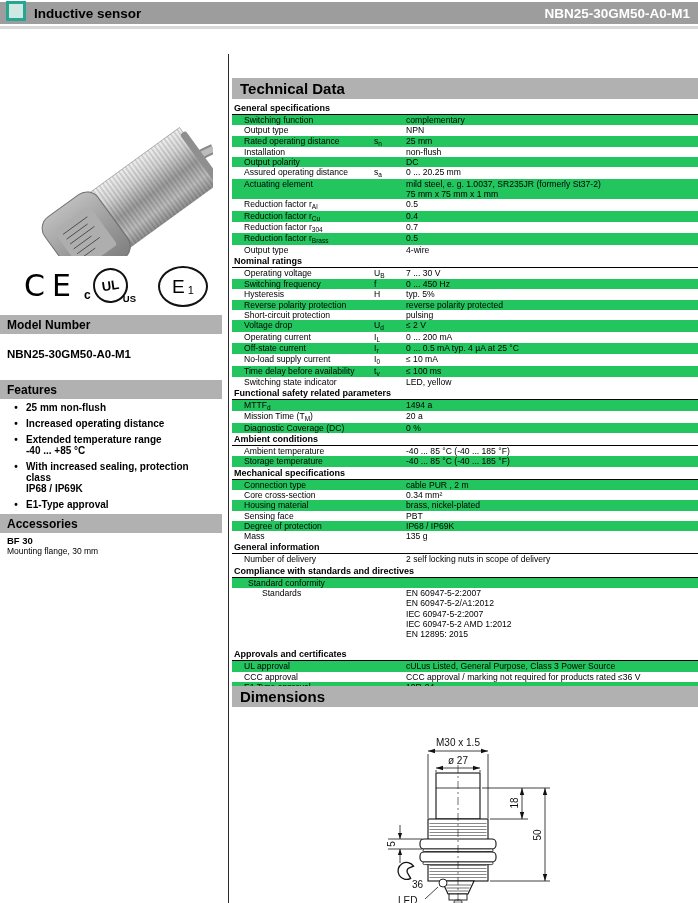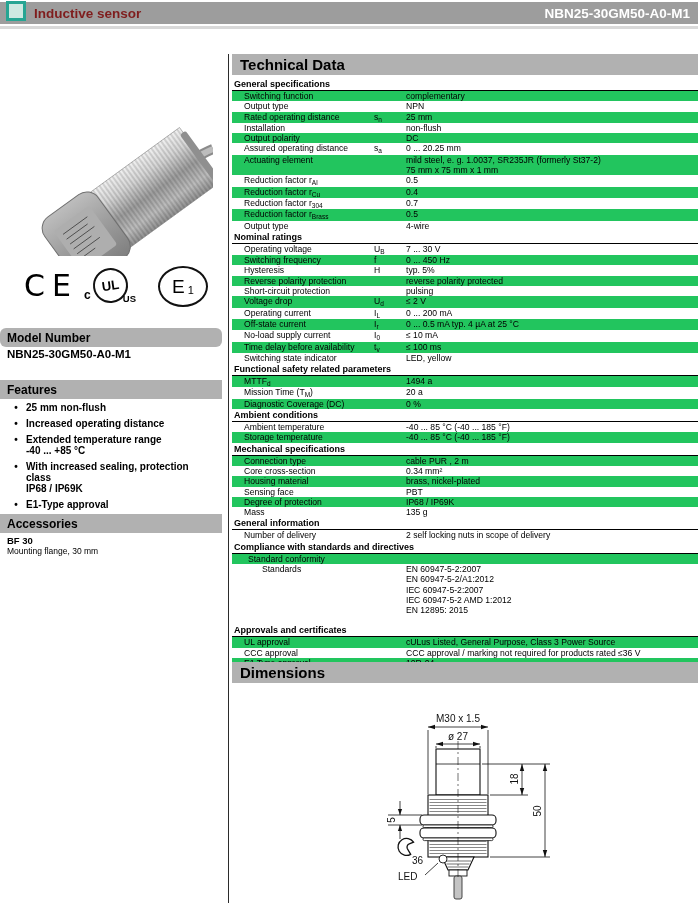--- a/index.html
+++ b/index.html
@@ -4,21 +4,21 @@
 <style>
   html,body{margin:0;padding:0;background:#fff;}
   .page{position:relative;width:698px;height:903px;background:#fff;overflow:hidden;
         font-family:"Liberation Sans", sans-serif;color:#000;}
   
   .topbar{position:absolute;left:0;top:2px;width:698px;height:22px;background:#9d9d9d;
           display:flex;align-items:center;}
   .topbar-strip{position:absolute;left:0;top:26px;width:698px;height:3px;background:#d9d9d9;}
   .cat-icon{position:absolute;left:6px;top:1px;width:14px;height:14px;background:#cfe9e2;
             border:3px solid #27a593;}
-  .topbar .title{margin-left:34px;font-size:13.5px;font-weight:bold;color:#7f1d1d;}
+  .topbar .title{margin-left:34px;font-size:13.5px;font-weight:bold;color:#000000;}
   .topbar .pn{position:absolute;right:8px;font-size:13.5px;font-weight:bold;color:#fff;}
   
   .left-bar{position:absolute;left:0;width:222px;height:19px;background:#b1b1b1;
             font-size:12px;font-weight:bold;display:flex;align-items:center;padding-left:7px;box-sizing:border-box;}
   .model-value{position:absolute;left:7px;top:348px;font-size:11.5px;font-weight:bold;}
   .marks{position:absolute;left:0;top:266px;width:222px;height:46px;}
   .ce{position:absolute;left:24px;top:2px;font-size:30px;letter-spacing:7px;font-family:"DejaVu Sans",sans-serif;}
   .ulmark{position:absolute;left:84px;top:0;width:52px;height:42px;}
   .ul-circle{position:absolute;left:9px;top:2px;width:31px;height:31px;border:2.5px solid #111;
              border-radius:50%;display:flex;align-items:center;justify-content:center;
@@ -33,21 +33,21 @@
   .feat-item{display:flex;margin-bottom:5px;font-size:10px;font-weight:bold;line-height:11px;}
   .feat-item .bullet{width:20px;text-align:center;flex:none;}
   .feat-item .txt{width:183px;}
   .acc-items{position:absolute;left:7px;top:535px;width:205px;}
   .acc-name{font-size:9.5px;font-weight:bold;line-height:11px;}
   .acc-desc{font-size:8.5px;line-height:10px;}
   
   .vrule{position:absolute;left:228px;top:54px;width:1px;height:849px;background:#2b2b2b;}
   .tech{position:absolute;left:232px;top:54px;width:466px;}
   .big-bar{height:21px;background:#b1b1b1;font-size:15px;font-weight:bold;
-           display:flex;align-items:center;padding-left:8px;box-sizing:border-box;}
+           display:flex;align-items:center;padding-left:8px;box-sizing:border-box;margin-top:24px;}
   .spec-sections{margin-top:3px;}
   .sec-h{font-weight:bold;font-size:9px;line-height:12px;border-bottom:1px solid #000;padding-left:2px;}
   .row{display:flex;font-size:8.6px;line-height:10.3px;}
   .row.shaded{background:#22c55e;}
   .c-label{width:142px;padding-left:12px;flex:none;box-sizing:border-box;}
   .row.ind1 .c-label{padding-left:16px;}
   .row.ind2 .c-label{padding-left:30px;}
   .c-sym{width:32px;flex:none;}
   .c-val{flex:1;}
   .sb{font-size:6.5px;position:relative;top:2px;}
@@ -111,21 +111,21 @@
       <span class="ul-c">c</span>
       <span class="ul-circle">UL</span>
       <span class="ul-us">US</span>
     </span>
     <span class="e1mark">
       <span class="e">E</span>
       <span class="one">1</span>
     </span>
   </div>
 
-  <div class="left-bar" style="top:328px;border-radius:6px;">Model Number</div>
+  <div class="left-bar" style="top:315px;">Model Number</div>
   <div class="model-value">NBN25-30GM50-A0-M1</div>
 
   <div class="left-bar" style="top:380px;">Features</div>
   <div class="feat-list">
       <div class="feat-item">
         <span class="bullet">•</span>
         <div class="txt">
           <div>25 mm non-flush</div>
         </div>
       </div>

